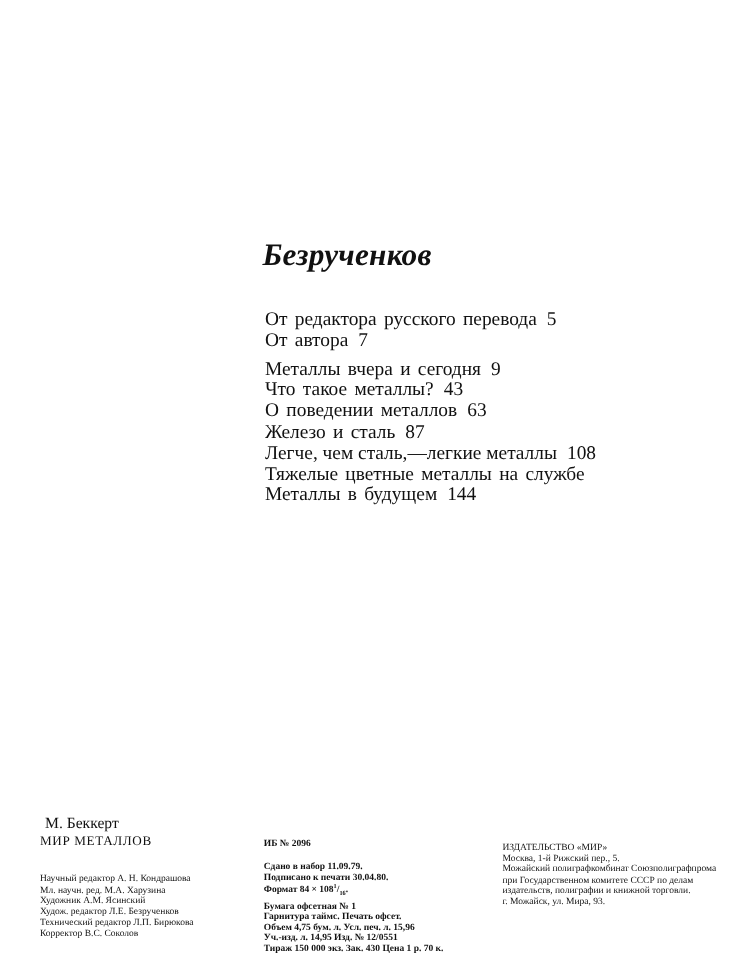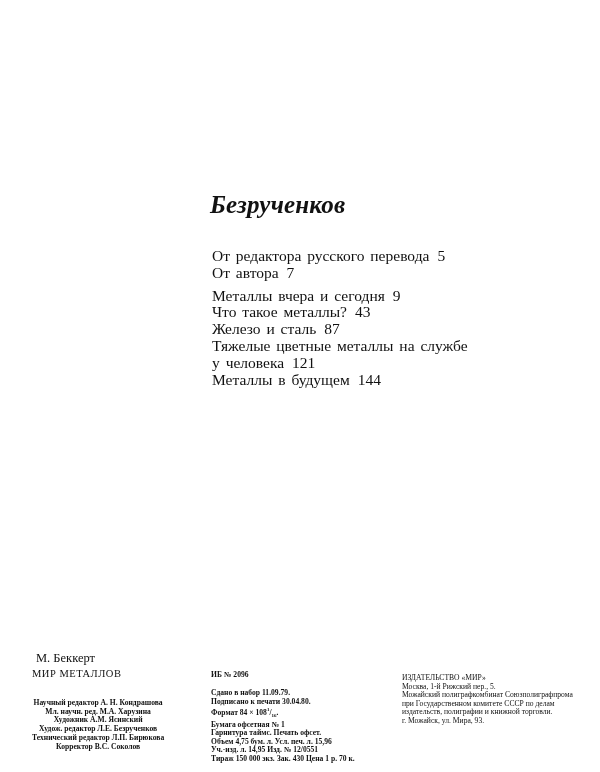--- a/index.html
+++ b/index.html
@@ -68,22 +68,21 @@
     }
     .credits {
       position: absolute;
       left: 32px;
       top: 699px;
       font-size: 7.6px;
       line-height: 8.6px;
       margin: 0;
       padding: 0;
       list-style: none;
-      font-weight: bold;
-      text-align: center;
+      font-weight: normal;
     }
     .credits li { white-space: nowrap; }
     .credits li.gap { margin-top: 1px; }
     .ib {
       position: absolute;
       left: 211px;
       top: 670px;
       font-size: 7.6px;
       font-weight: bold;
       margin: 0;
@@ -128,27 +127,30 @@
   <li class="toc-item">
     <span>От автора</span><span class="toc-page">7</span>
   </li>
   <li class="toc-item gap">
     <span>Металлы вчера и сегодня</span><span class="toc-page">9</span>
   </li>
   <li class="toc-item">
     <span>Что такое металлы?</span><span class="toc-page">43</span>
   </li>
   <li class="toc-item">
+    <span>О поведении металлов</span><span class="toc-page">63</span>
+  </li>
+  <li class="toc-item">
     <span>Железо и сталь</span><span class="toc-page">87</span>
   </li>
   <li class="toc-item">
-    <span>Тяжелые цветные металлы на службе</span>
+    <span class="toc-dash">Легче, чем сталь,—легкие металлы</span><span class="toc-page">108</span>
   </li>
   <li class="toc-item">
-    <span>у человека</span><span class="toc-page">121</span>
+    <span>Тяжелые цветные металлы на службе</span>
   </li>
   <li class="toc-item">
     <span>Металлы в будущем</span><span class="toc-page">144</span>
   </li>
 </ul>
 
 <p class="author">М. Беккерт</p>
 <p class="book-title">МИР МЕТАЛЛОВ</p>
 
 <ul class="credits">

